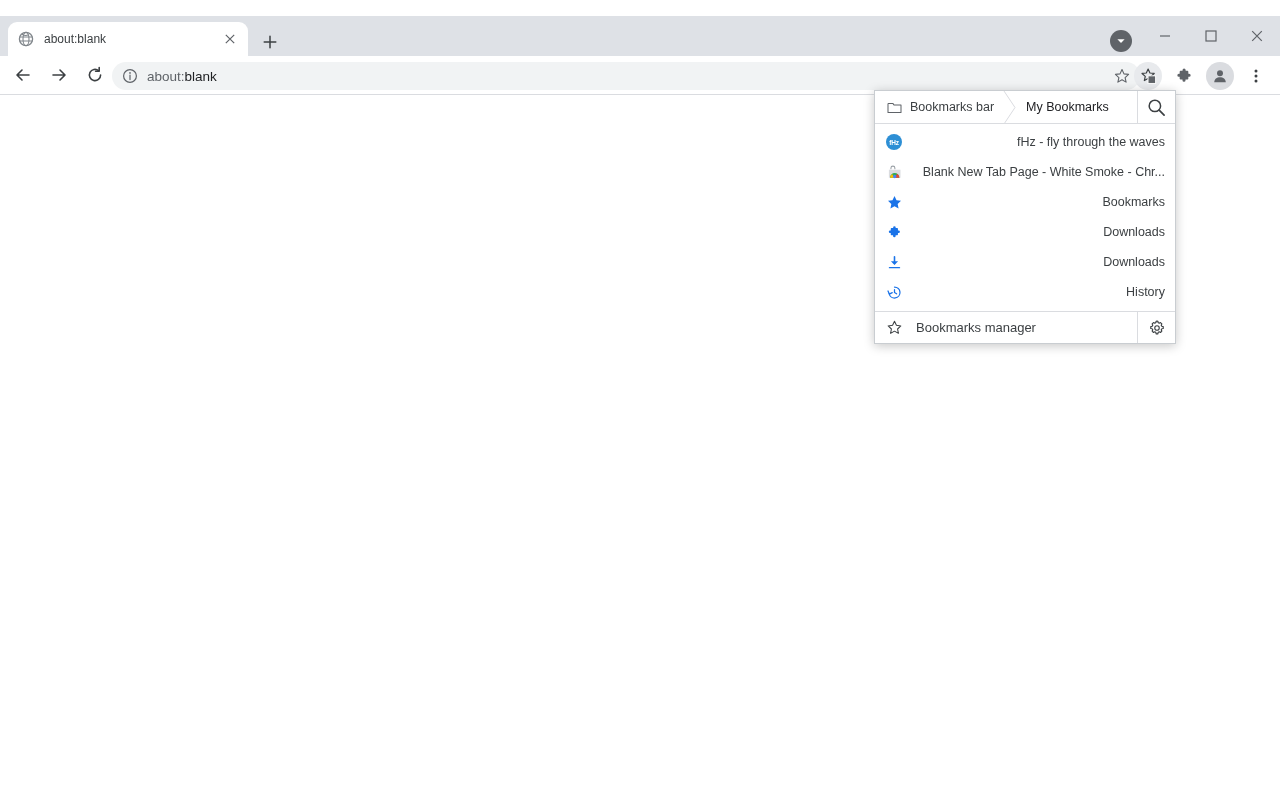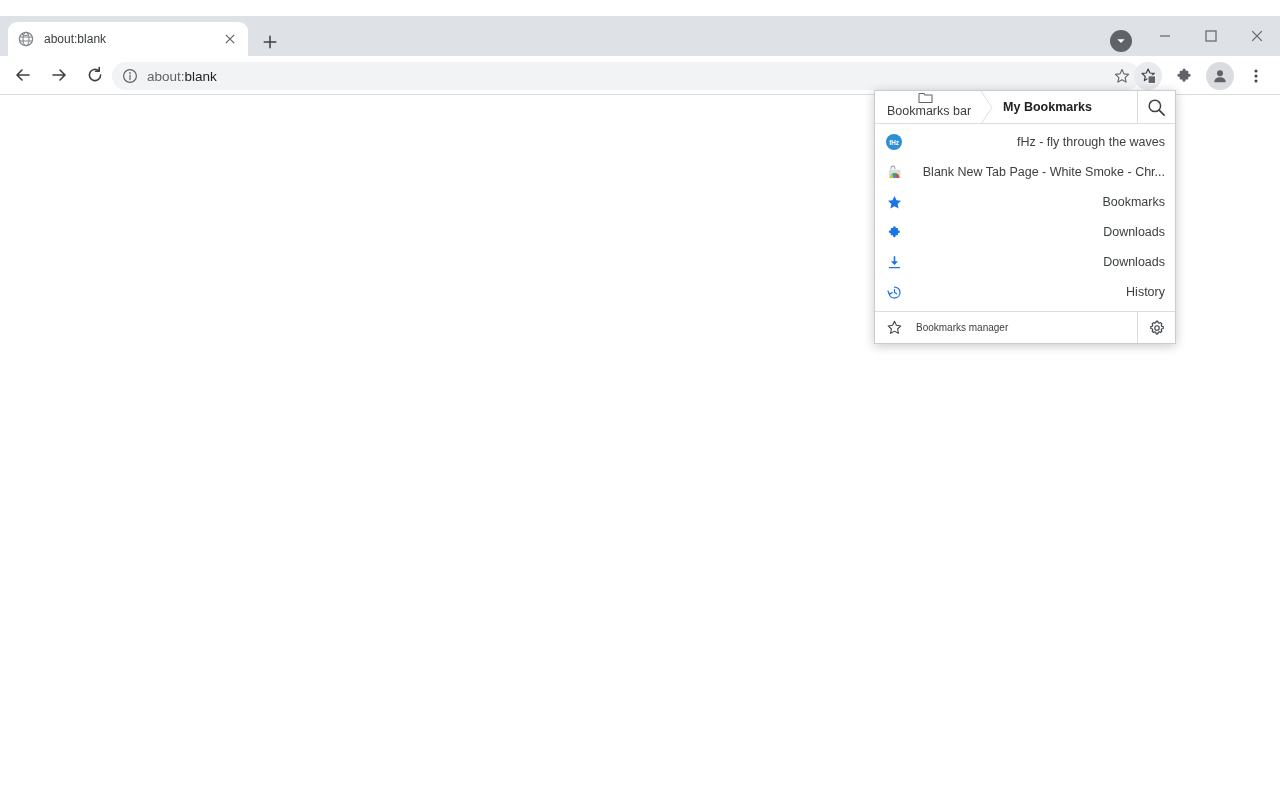--- a/index.html
+++ b/index.html
@@ -109,24 +109,23 @@
 
   .popup-header {
     display: flex; align-items: stretch; height: 33px;
     border-bottom: 1px solid #dadce0;
   }
   .crumbs { flex: 1 1 auto; display: flex; align-items: center; overflow: hidden; }
   .crumb {
     display: flex; align-items: center; height: 100%;
     padding: 0 8px 0 12px; font-size: 12.5px; color: #3c4043;
     white-space: nowrap;
-    flex-direction: column;
   }
   .crumb .folder { margin-right: 8px; display: flex; }
-  .crumb.current { font-weight: bold; color: #202124; padding-left: 10px; justify-content: center; }
+  .crumb.current { font-weight: normal; color: #202124; padding-left: 10px; justify-content: center; }
   .crumb-sep { width: 14px; height: 33px; flex: 0 0 14px; }
 
   .search-cell {
     width: 38px; flex: 0 0 38px;
     border-left: 1px solid #dadce0;
     display: flex; align-items: center; justify-content: center;
   }
 
   .popup-list { padding: 3px 0 4px 0; }
   .item {
@@ -145,21 +144,21 @@
   }
 
   .popup-footer {
     display: flex; align-items: stretch; height: 32px;
     border-top: 1px solid #dadce0;
   }
   .footer-main {
     flex: 1 1 auto; display: flex; align-items: center; padding: 0 10px 0 11px;
   }
   .footer-main .item-icon { margin-right: 14px; }
-  .footer-label { font-size: 10px; color: #3c4043; }
+  .footer-label { font-size: 13px; color: #3c4043; }
   .footer-gear {
     width: 38px; flex: 0 0 38px;
     border-left: 1px solid #dadce0;
     display: flex; align-items: center; justify-content: center;
   }
 
   
   .fav-fhz {
     width: 16px; height: 16px; border-radius: 50%;
     background: #2d8fd5;

